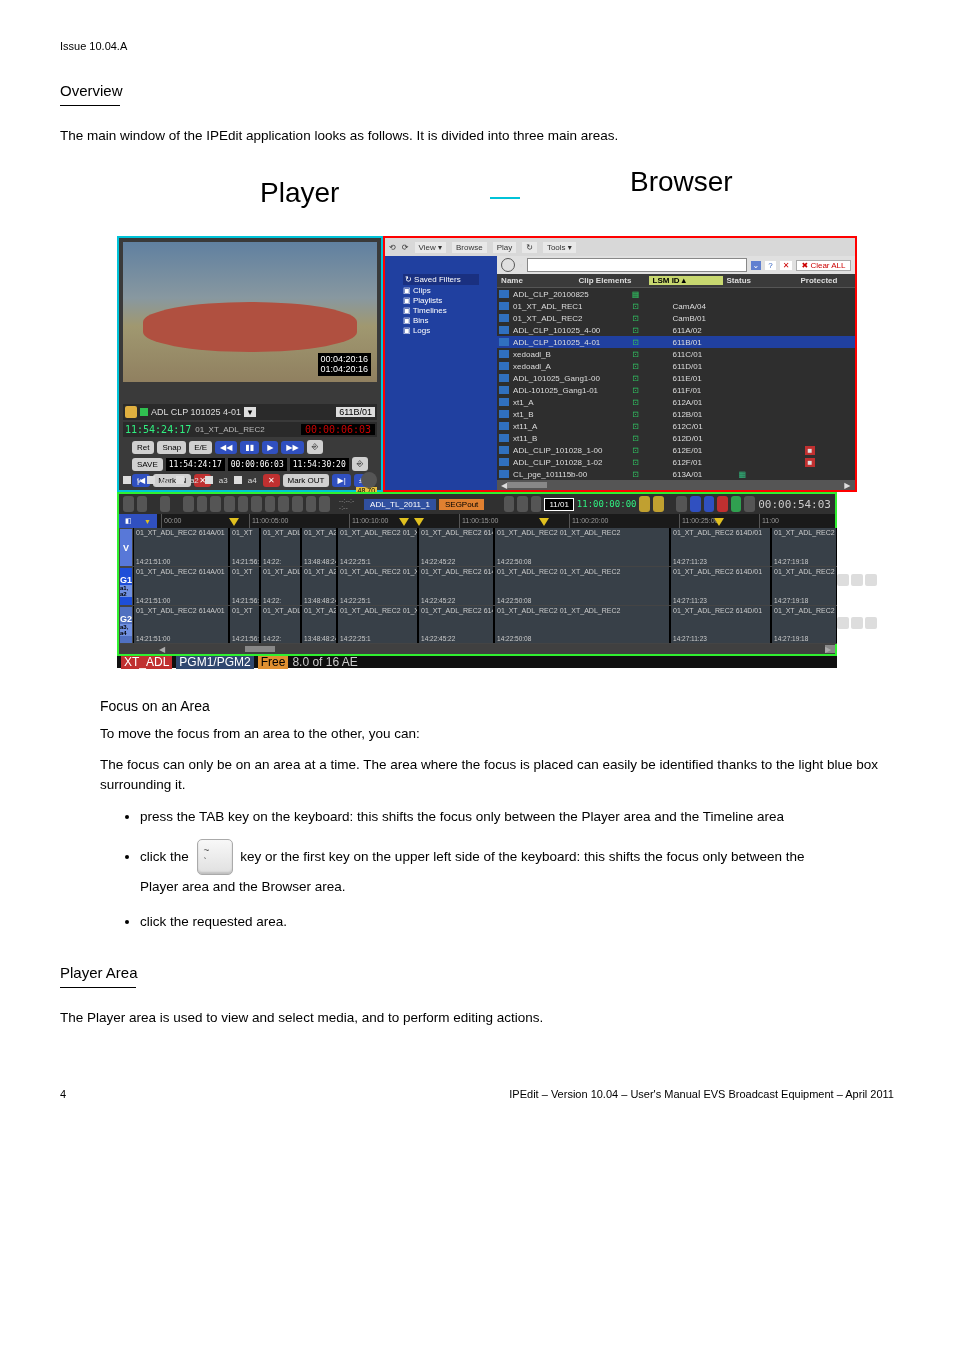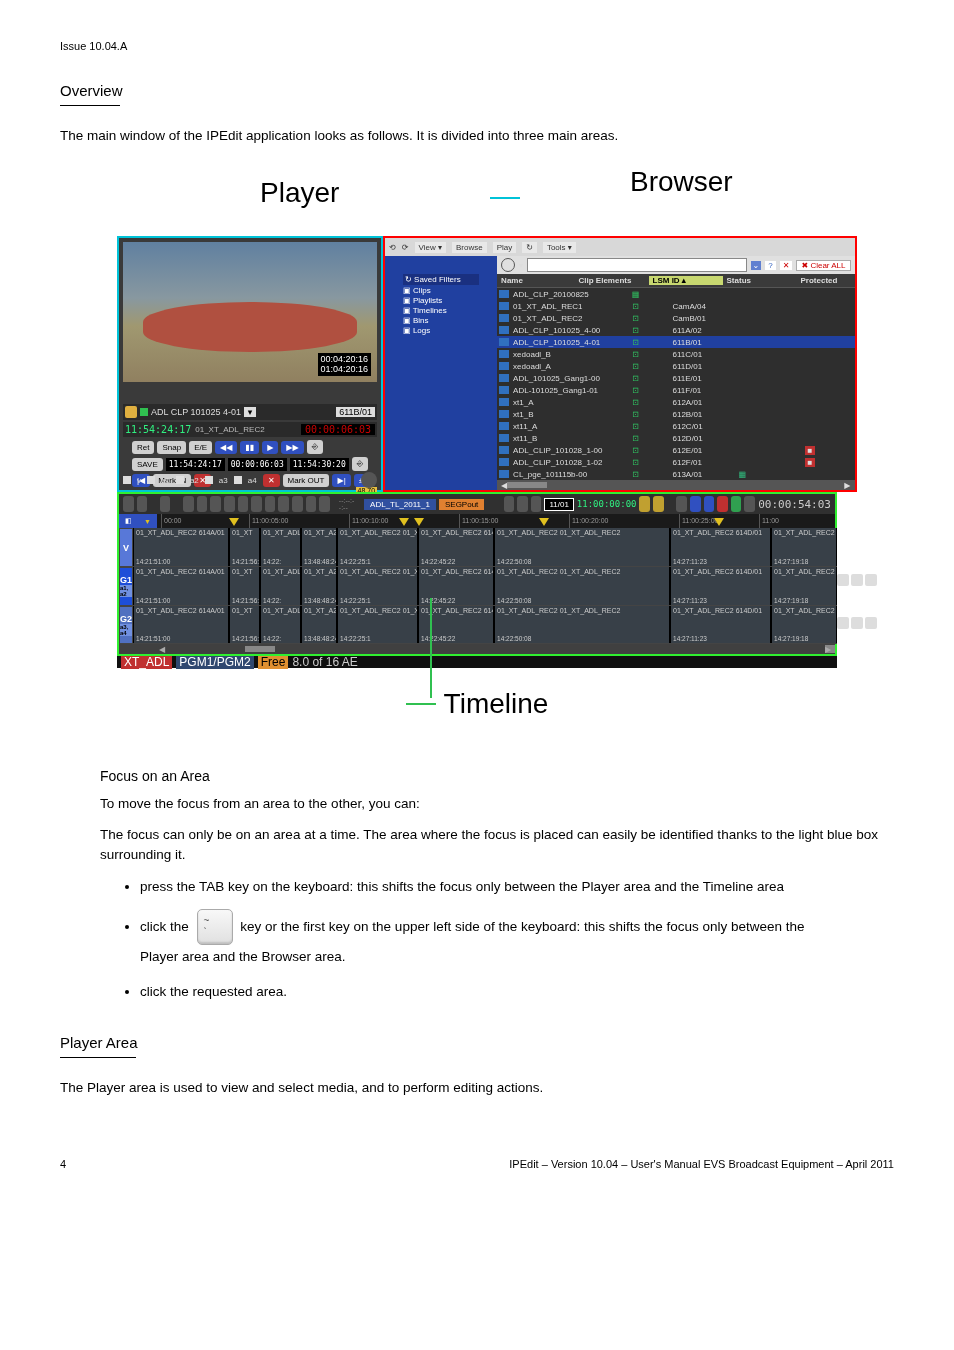--- a/index.html
+++ b/index.html
@@ -761,24 +761,20 @@
       </div>
     </div>
     <div class="statusbar">
       <span class="s1">XT_ADL</span>
       <span class="s2" style="background:#304870;color:#fff">PGM1/PGM2</span>
       <span class="s2">Free</span>
       <span class="s3">8.0 of 16 AE</span>
     </div>
   </div>
 
-  <div class="tl-label-wrap">
-    <div class="tl-line"></div>
-    <span class="tl-dash"></span><span class="tl-label">Timeline</span>
-  </div>
 
   <div class="section-title" style="margin-left:40px;font-weight:normal;font-size:14px">Focus on an Area</div>
   <p class="body-text" style="margin-left:40px">To move the focus from an area to the other, you can:</p>
   <p class="body-text" style="margin-left:40px">The focus can only be on an area at a time. The area where the focus is placed can easily be identified thanks to the light blue box surrounding it.</p>
   <ul class="doc-list">
     <li>press the TAB key on the keyboard: this shifts the focus only between the Player area and the Timeline area</li>
     <li>
       <span>click the </span>
       <span class="key-img"></span>
       <span> key or the first key on the upper left side of the keyboard: this shifts the focus only between the Player area and the Browser area.</span>

